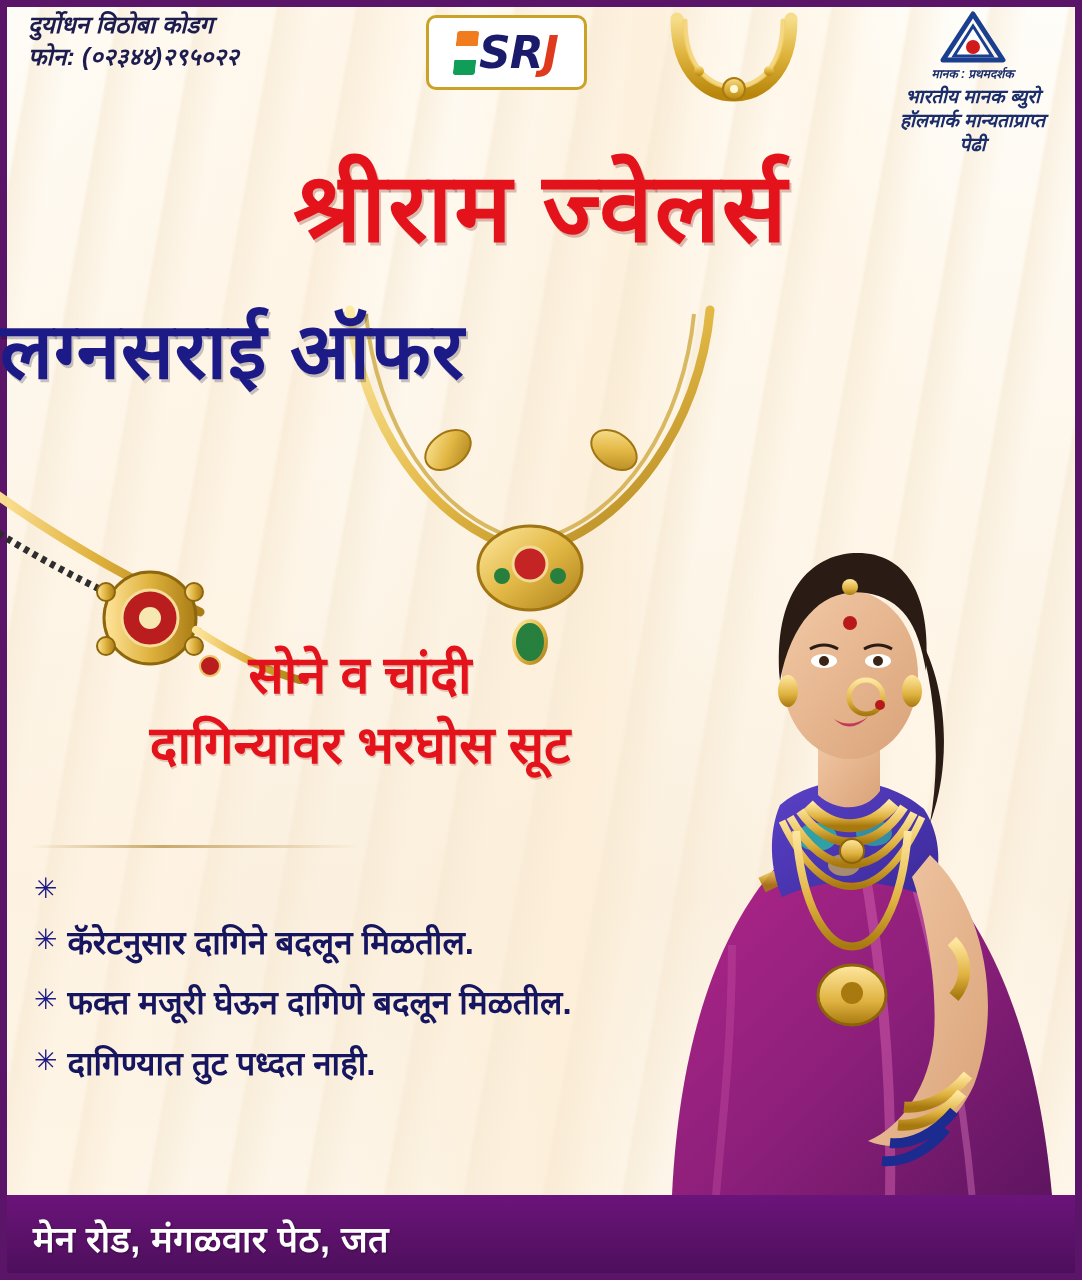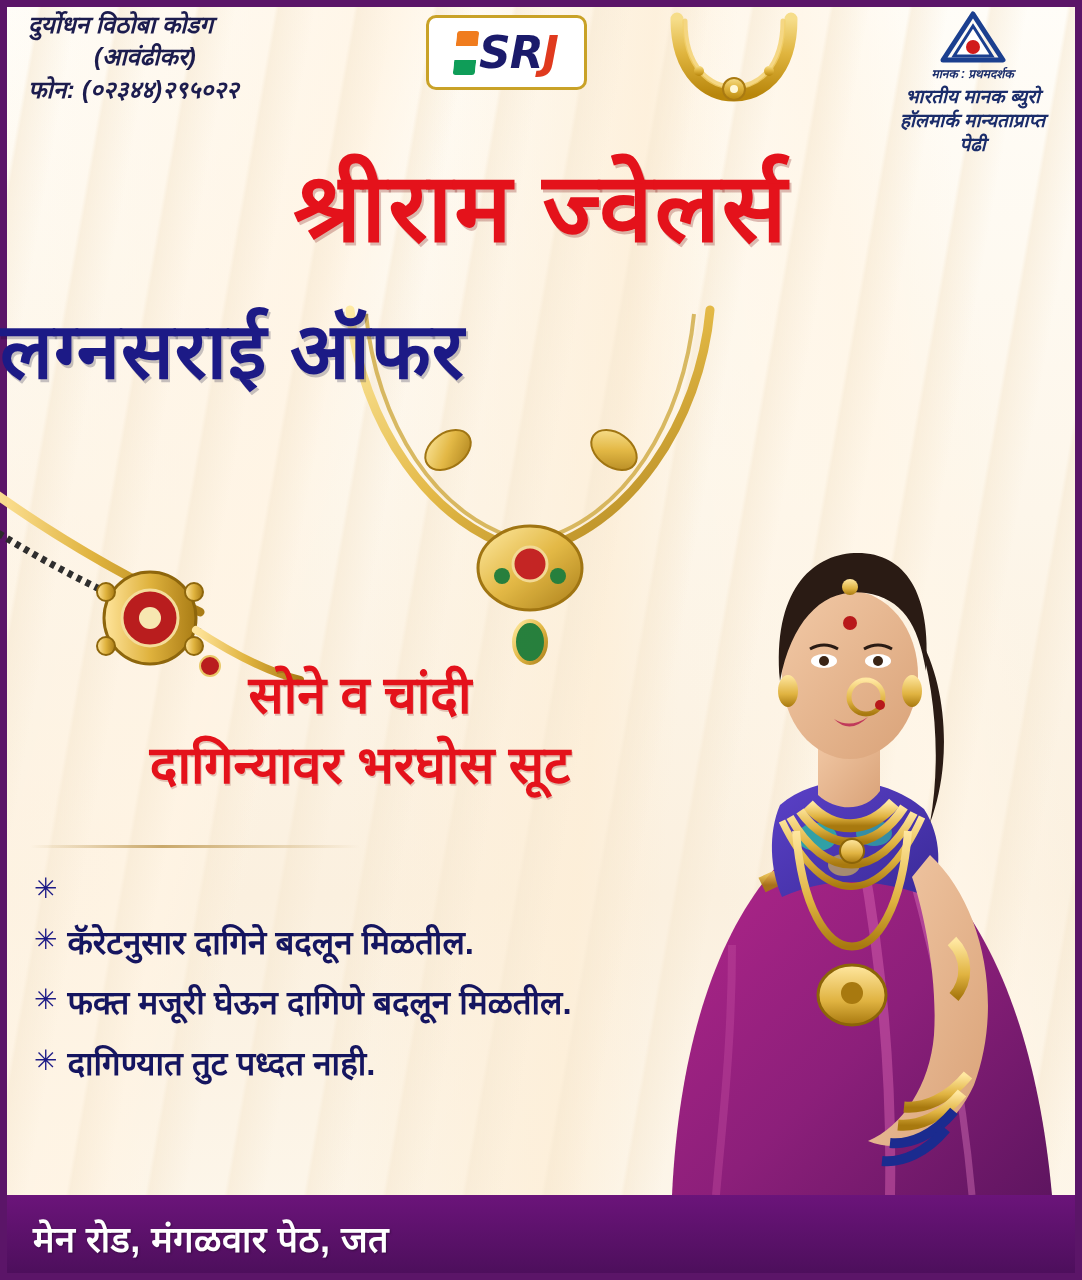--- a/index.html
+++ b/index.html
@@ -154,21 +154,21 @@
     height: 3px;
     background: linear-gradient(90deg, rgba(200,160,90,0) 0%, #c9a86a 40%, rgba(200,160,90,0) 100%);
     z-index: 6;
   }
   .rule.r1 { top: 845px; }
 
   .subhead {
     position: absolute;
     z-index: 6;
     left: 30px;
-    top: 660px;
+    top: 640px;
     width: 660px;
     text-align: center;
     color: #e4121b;
     font-weight: bold;
     font-size: 52px;
     line-height: 1.35;
     text-shadow: 1px 2px 0 rgba(120,0,0,.2);
   }
 
   .points {
@@ -224,21 +224,20 @@
 </style>
 </head>
 <body>
 
 <div class="poster">
   <div class="silk"></div>
 
   <div class="header">
     <div class="owner">
       <div class="l1">दुर्योधन विठोबा कोडग</div>
-      <div class="l2">(आवंढीकर)</div>
       <div class="l3">फोन: (०२३४४)२९५०२२</div>
     </div>
 
     <div class="srj-logo">
       <span class="srj-flag">
           <i class="o"></i>
           <i class="w"></i>
           <i class="g"></i>
         </span>
       <span class="srj-text"><span>SR</span><span class="j">J</span></span>

